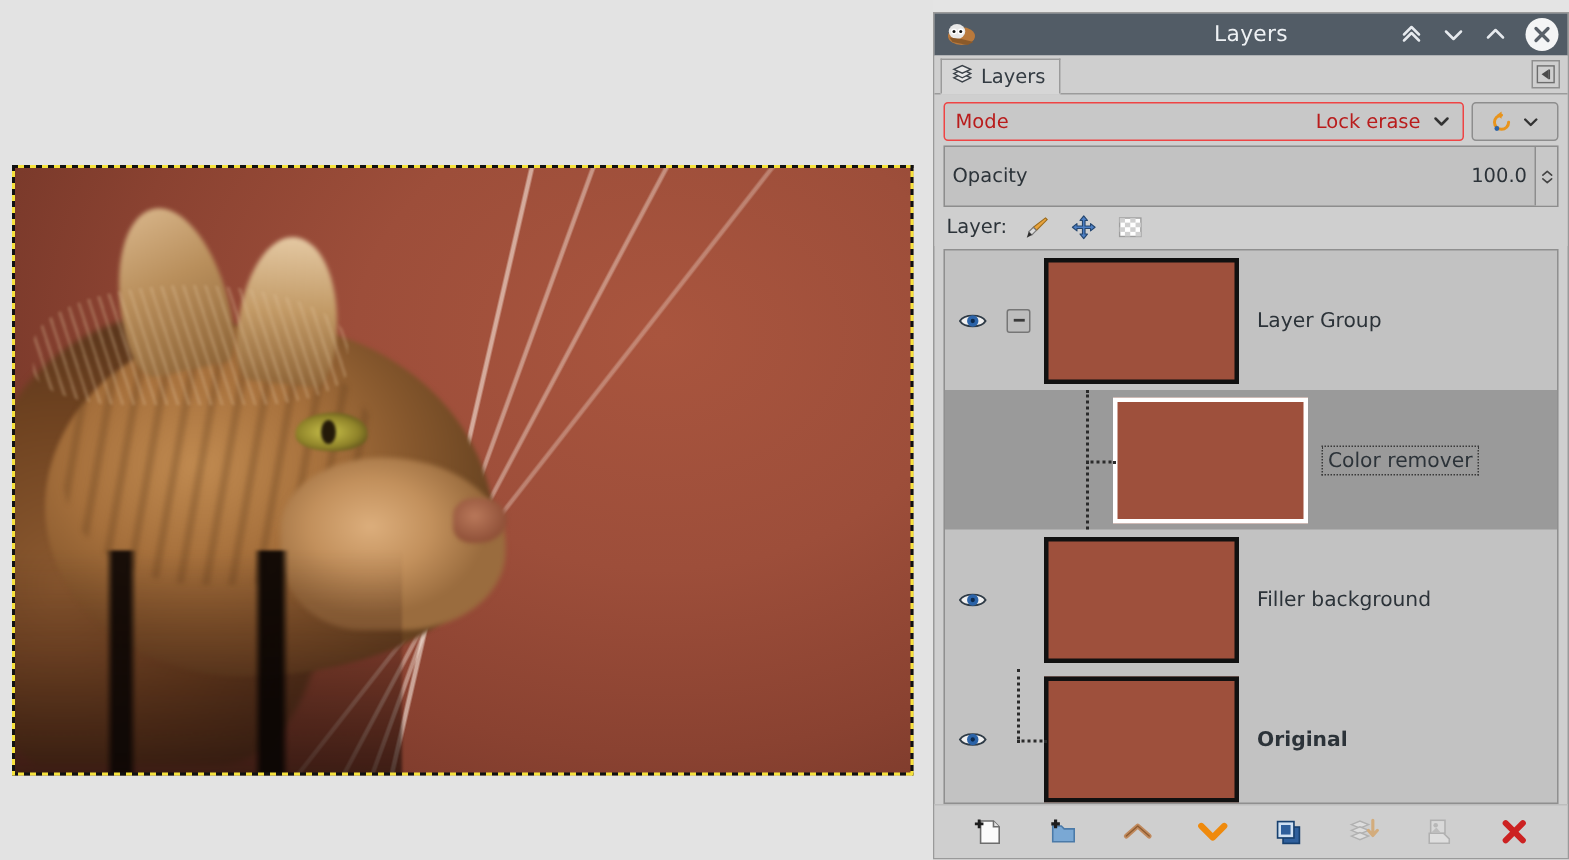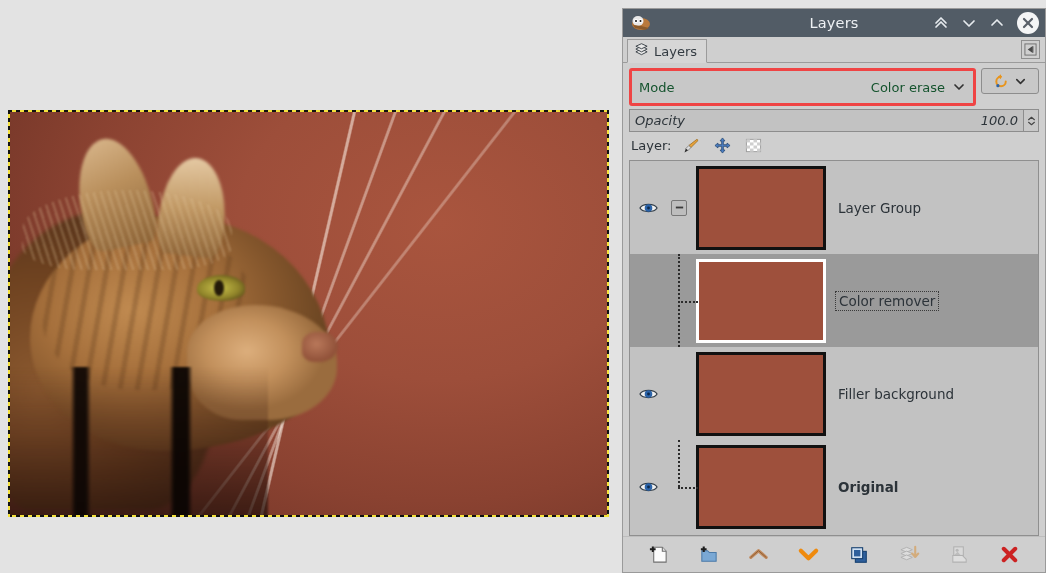--- a/index.html
+++ b/index.html
@@ -147,34 +147,34 @@
   }
   .tabmenu-btn {
     position: absolute; right: 5px; top: 3px; width: 19px; height: 19px;
     background: #cfcfcf; border: 1px solid #8f8f8f;
     display: flex; align-items: center; justify-content: center;
   }
 
   .ctrl-area { padding: 5px 6px 0 6px; flex: none; background: #cfcfcf; }
   .mode-row { display: flex; gap: 5px; }
   .mode-box {
-    flex: 1; height: 38px; background: #c8c8c8;
-    border: 3px solid #ef4444; border-radius: 3px;
+    flex: 1; height: 26px; background: #c8c8c8;
+    border: 1px solid #ef4444; border-radius: 3px;
     display: flex; align-items: center; padding: 0 7px;
-    font-size: 13px; color: #14532d;
+    font-size: 13px; color: #b91c1c;
   }
   .mode-value { margin-left: auto; display: flex; align-items: center; gap: 7px; }
   .mode-extra {
     width: 58px; height: 26px; background: #c8c8c8;
     border: 1px solid #8d8d8d; border-radius: 3px;
     display: flex; align-items: center; justify-content: center; gap: 4px;
   }
   .opacity-row {
-    margin-top: 3px; height: 23px; display: flex; align-items: stretch;
-    border: 1px solid #8d8d8d; background: #c2c2c2; font-style: italic;
+    margin-top: 3px; height: 41px; display: flex; align-items: stretch;
+    border: 1px solid #8d8d8d; background: #c2c2c2;
   }
   .opacity-label {
     flex: 1; display: flex; align-items: center; justify-content: space-between;
     padding: 0 5px; font-size: 13px; color: #2c3339;
   }
   .spin {
     width: 15px; background: #c8c8c8; border-left: 1px solid #8d8d8d;
     display: flex; flex-direction: column; align-items: center; justify-content: center;
   }
   .lock-row { height: 26px; display: flex; align-items: center; gap: 9px; padding: 3px 2px 2px 2px; font-size: 13px; color: #2c3339; }
@@ -183,21 +183,21 @@
   
   .layerlist {
     margin: 2px 6px 0 6px; flex: 1;
     background: #c2c2c2; border: 1px solid #8f8f8f;
     overflow: hidden; position: relative;
   }
   .layer-row {
     display: flex; align-items: center; position: relative;
     height: 93px; padding: 0 6px 0 4px;
   }
-  .layer-row.selected { background: #9a9a9a; }
+  .layer-row.selected { background: #9a9a9a; justify-content: center; }
   .eye-cell { width: 28px; display: flex; align-items: center; justify-content: center; flex: none; }
   .tree-cell { width: 34px; height: 100%; position: relative; flex: none; display:flex; align-items:center; justify-content:center; }
   .expander {
     width: 16px; height: 16px; background: #bdbdbd; border: 1px solid #767676; border-radius: 2px;
     display: flex; align-items: center; justify-content: center;
   }
   .tline-v { position: absolute; left: 16px; top: 0; bottom: 0; width: 0;
     border-left: 2px dotted #2b2b2b; }
   .tline-v.half-top { top: 0; bottom: 50%; }
   .tline-h { position: absolute; left: 16px; top: 50%; width: 20px; height: 0;
@@ -341,21 +341,21 @@
           <line x1="9.5" y1="3.5" x2="9.5" y2="10.5" stroke="#4a4a4a" stroke-width="1.2"></line>
         </svg>
       </div>
     </div>
 
     <div class="ctrl-area">
       <div class="mode-row">
         <div class="mode-box">
           <span>Mode</span>
           <span class="mode-value">
-            <span>Color erase</span>
+            <span>Lock erase</span>
             <svg viewBox="0 0 14 14" width="14" height="14" fill="none" stroke="#333" stroke-width="1.7" stroke-linecap="round" stroke-linejoin="round">
               <polyline points="3,5 7,9 11,5"></polyline>
             </svg>
           </span>
         </div>
         <div class="mode-extra">
           <svg viewBox="0 0 18 18" width="17" height="17">
             <path d="M13.5 9 A5 5 0 1 1 8.5 4" fill="none" stroke="#e8941c" stroke-width="2.1" stroke-linecap="round"></path>
             <polygon points="8.5,1.4 8.5,6.6 5,4" fill="#e8941c"></polygon>
             <circle cx="5.2" cy="13.4" r="1.7" fill="#2b63a8"></circle>

